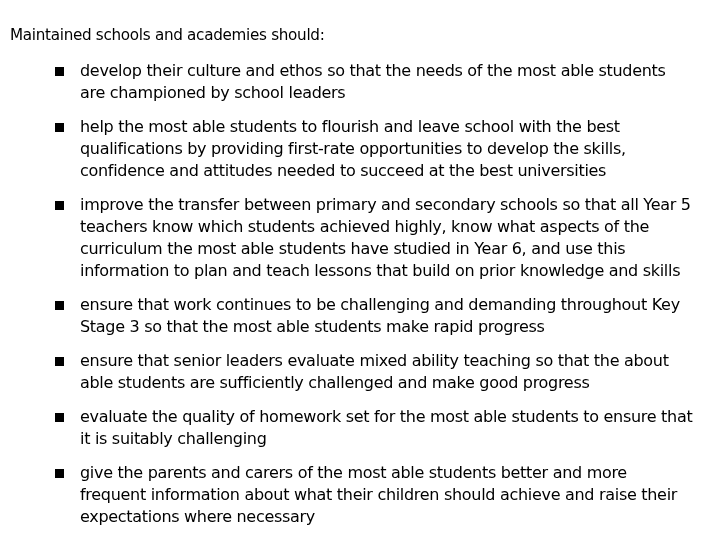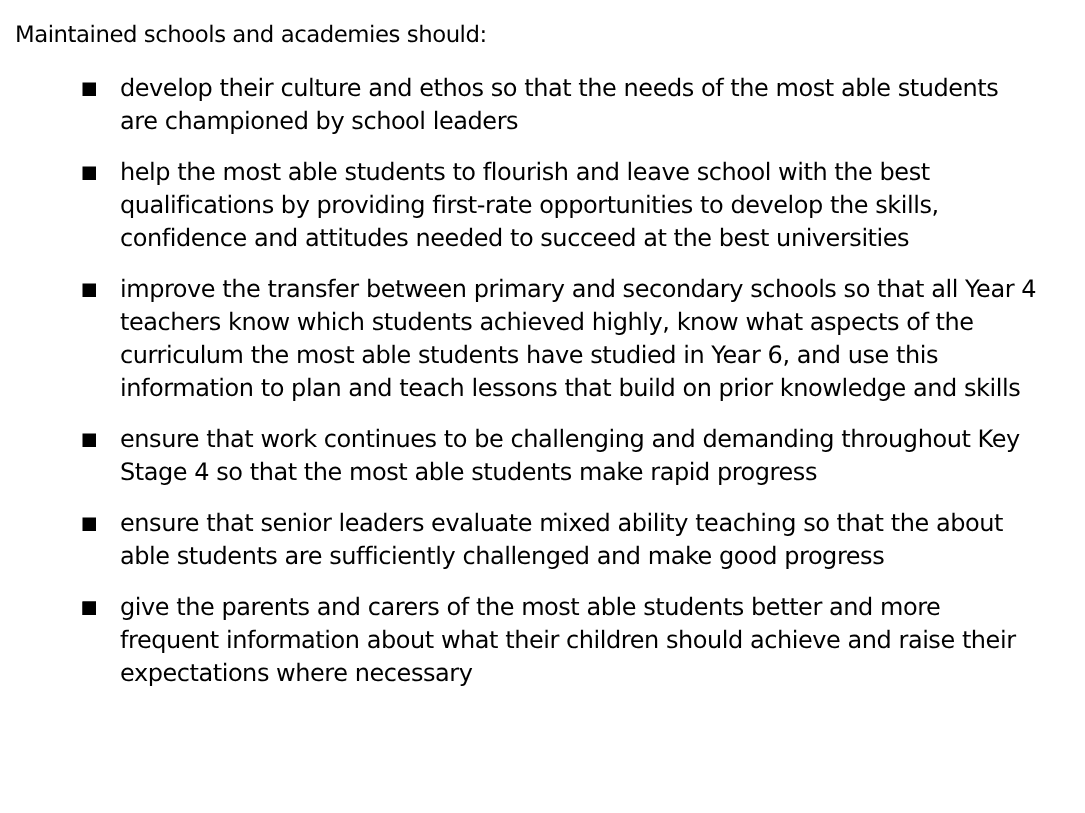--- a/index.html
+++ b/index.html
@@ -3,21 +3,21 @@
 <meta charset="utf-8">
 <style>
   html, body { margin: 0; padding: 0; background: #ffffff; }
   body {
     width: 723px; height: 542px; overflow: hidden;
     font-family: "DejaVu Sans", sans-serif;
     color: #000000;
   }
   .doc { position: relative; padding: 12px 0 0 10px; }
   .intro {
-    font-size: 15.2px; line-height: 22px; margin: 0 0 14px 0;
+    font-size: 15.2px; line-height: 22px; margin: 12px 0 14px 0;
     letter-spacing: -0.3px;
   }
   ul.recs { list-style: none; margin: 0; padding: 0 0 0 45px; }
   ul.recs li {
     position: relative; padding-left: 25px; margin-bottom: 12px;
     font-size: 16px; line-height: 22px; letter-spacing: -0.3px;
     width: 615px;
   }
   .bullet {
     position: absolute; left: 0; top: 7px;
@@ -33,31 +33,32 @@
     <li>
       <span class="bullet"></span>
       <span>develop their culture and ethos so that the needs of the most able students are championed by school leaders</span>
     </li>
     <li>
       <span class="bullet"></span>
       <span>help the most able students to flourish and leave school with the best qualifications by providing first-rate opportunities to develop the skills, confidence and attitudes needed to succeed at the best universities</span>
     </li>
     <li>
       <span class="bullet"></span>
-      <span>improve the transfer between primary and secondary schools so that all Year 4 teachers know which students achieved highly, know what aspects of the curriculum the most able students have studied in Year 6, and use this information to plan and teach lessons that build on prior knowledge and skills</span>
+      <span>improve the transfer between primary and secondary schools so that all Year 5 teachers know which students achieved highly, know what aspects of the curriculum the most able students have studied in Year 6, and use this information to plan and teach lessons that build on prior knowledge and skills</span>
     </li>
     <li>
       <span class="bullet"></span>
-      <span>ensure that work continues to be challenging and demanding throughout Key Stage 4 so that the most able students make rapid progress</span>
+      <span>ensure that work continues to be challenging and demanding throughout Key Stage 3 so that the most able students make rapid progress</span>
     </li>
     <li>
       <span class="bullet"></span>
       <span>ensure that senior leaders evaluate mixed ability teaching so that the about able students are sufficiently challenged and make good progress</span>
     </li>
     <li>
       <span class="bullet"></span>
+      <span>evaluate the quality of homework set for the most able students to ensure that it is suitably challenging</span>
     </li>
     <li>
       <span class="bullet"></span>
       <span>give the parents and carers of the most able students better and more frequent information about what their children should achieve and raise their expectations where necessary</span>
     </li>
   </ul>
 </div>
 
 </body></html>

